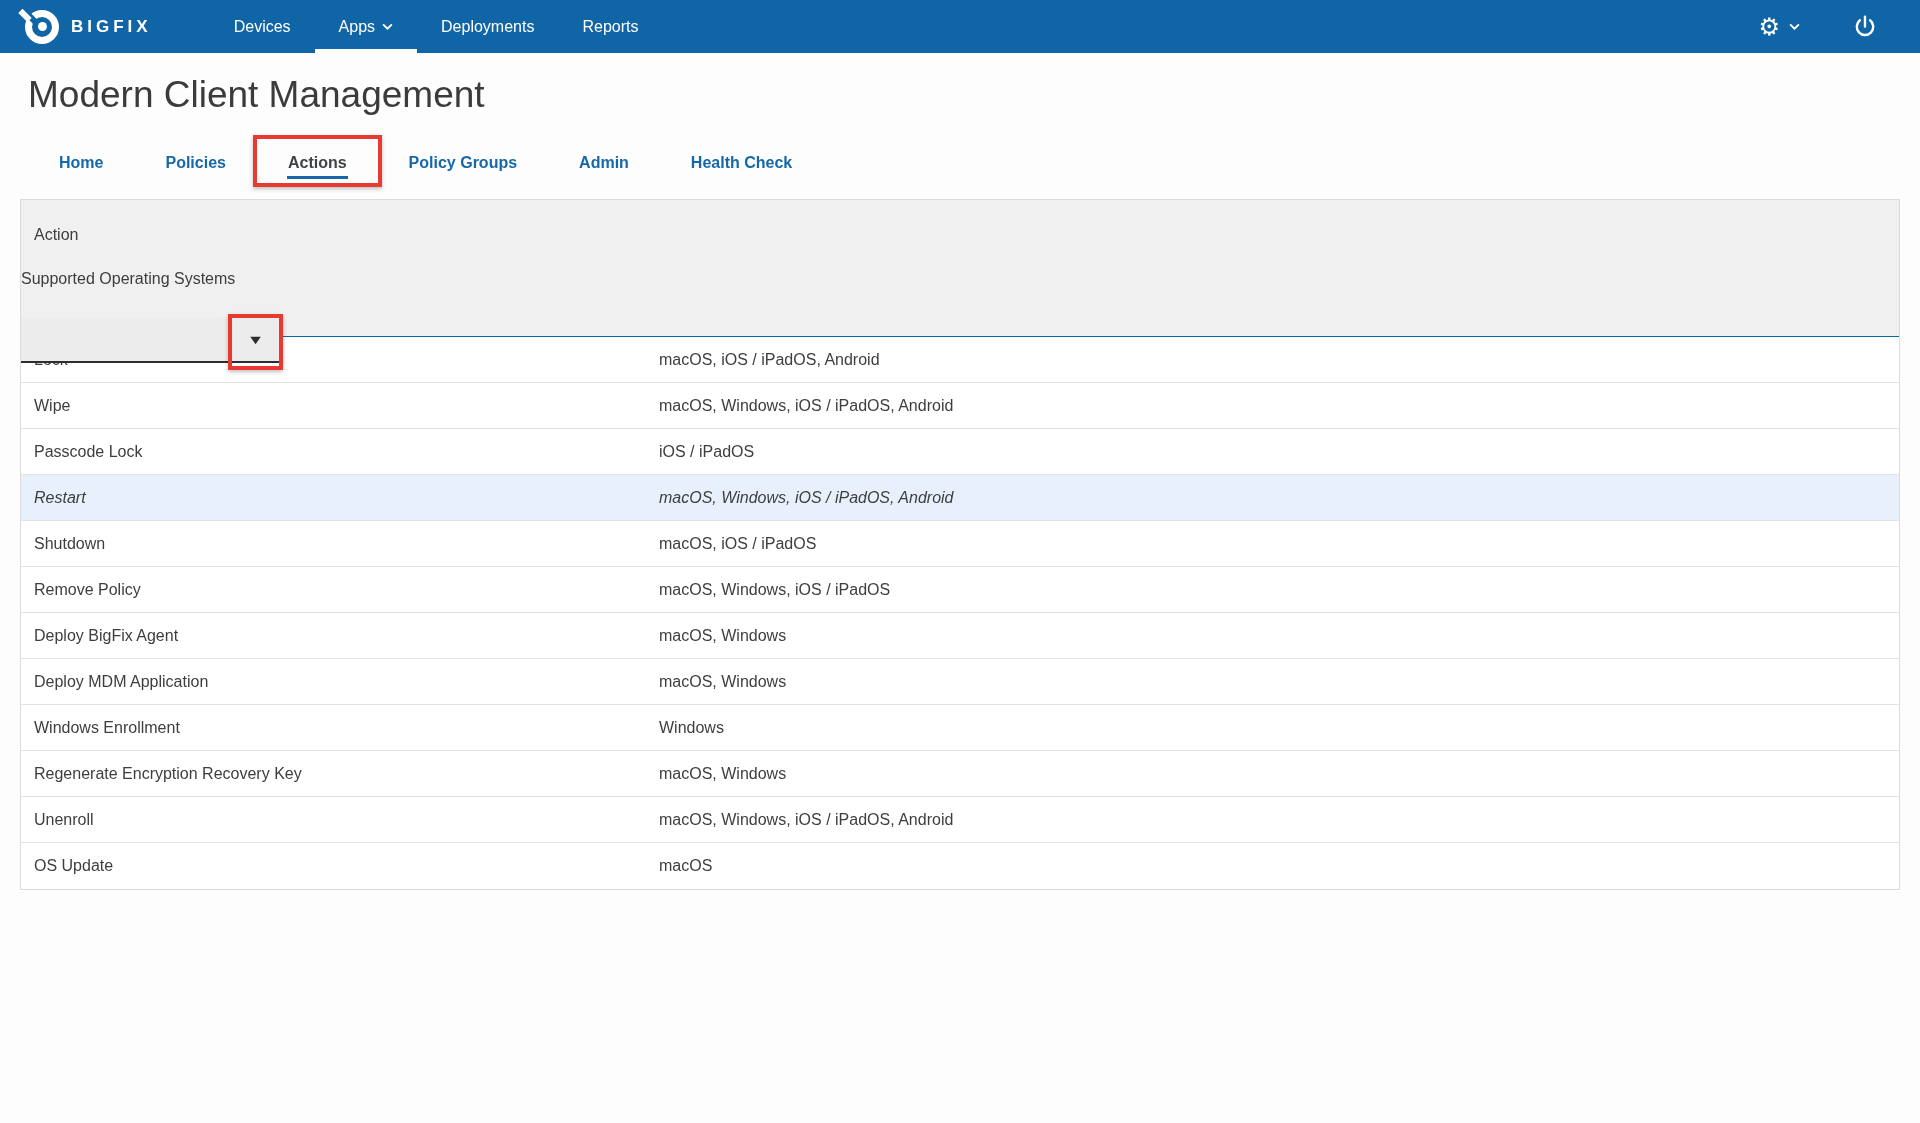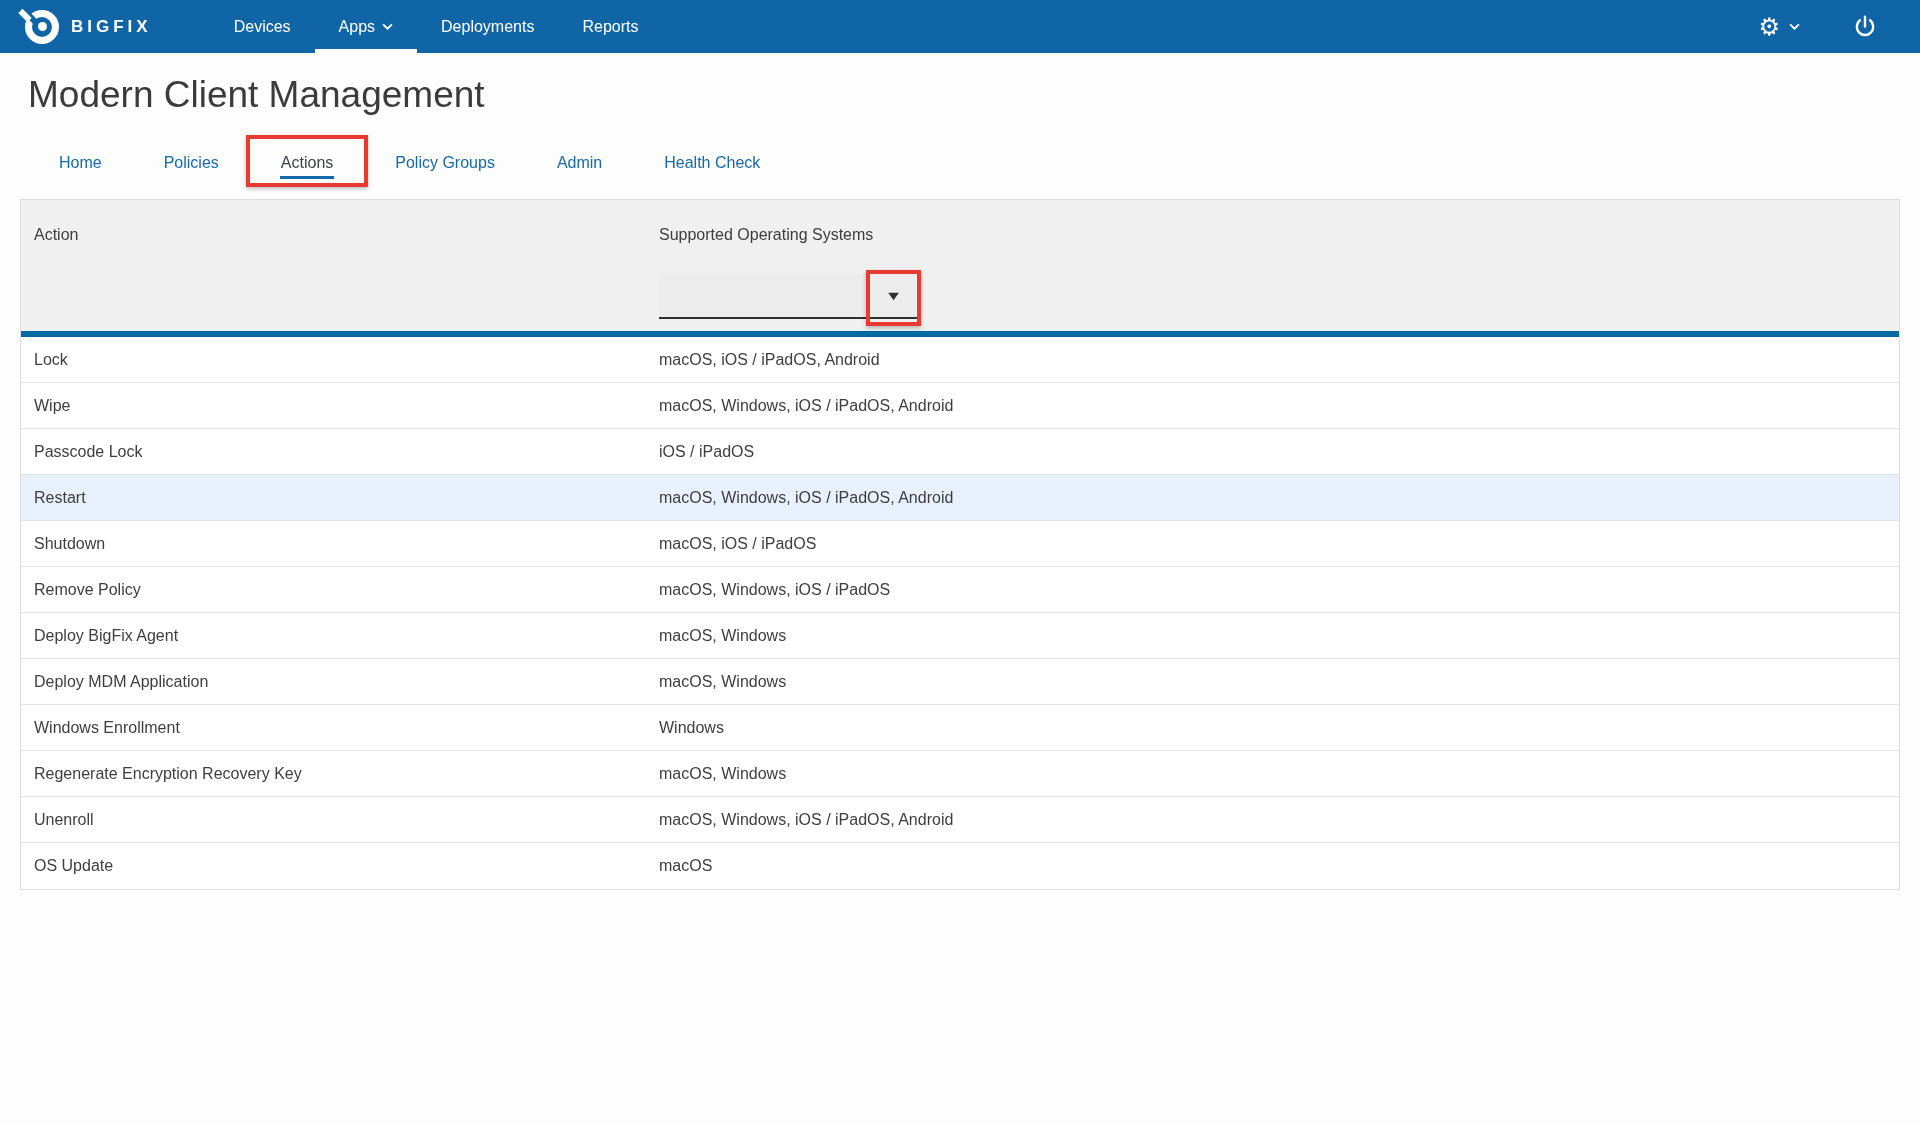--- a/index.html
+++ b/index.html
@@ -58,42 +58,42 @@
   .settings{display:flex;align-items:center;gap:9px;cursor:pointer;}
   .gear{font-family:"DejaVu Sans",sans-serif;color:#fff;font-size:24px;line-height:1;}
   .power-btn{cursor:pointer;display:flex;align-items:center;}
   .power-btn svg{width:26px;height:26px;stroke:#fff;fill:none;stroke-width:2.2;stroke-linecap:round;}
   
   .main{padding:0 20px;}
   .page-title{
     margin:20px 0 0 8px;font-size:37px;font-weight:400;color:#3b3b3b;line-height:1.2;
   }
   
-  .tabs{display:flex;margin-top:24px;padding-left:8px;}
+  .tabs{display:flex;margin-top:24px;padding-left:8px;font-weight:bold;}
   .tab{
     position:relative;padding:13px 31px 15px;font-size:16px;
     color:var(--link-blue);cursor:pointer;
   }
   .tab.active{color:#3e4347;}
   .tab.active .tab-underline{
     position:absolute;left:30px;right:30px;bottom:8px;height:3px;background:var(--link-blue);
   }
   .tab.annotated::before{
     content:'';position:absolute;inset:-6px -4px 0 -4px;
     border:4px solid var(--annotation-red);
     box-shadow:0 2px 4px rgba(0,0,0,.25);
     pointer-events:none;
   }
   
   .table-card{
     margin-top:12px;background:#fff;border:1px solid #dcdcdc;
   }
   .thead{
     display:flex;height:137px;background:var(--header-bg);
-    border-bottom:6px solid #0369a1;font-size:16px;color:#3d3d3d;
+    border-bottom:1px solid #0369a1;font-size:16px;color:#3d3d3d;flex-direction:column;
   }
   .th-col1{width:638px;padding:26px 0 0 13px;}
   .th-col2{flex:1;padding-top:26px;}
   .select{
     position:relative;margin-top:30px;width:260px;height:45px;
     background:#ececec;border-bottom:2px solid #2e2e2e;
     display:flex;align-items:center;padding-left:12px;
     font-size:15px;color:#3d3d3d;cursor:pointer;
   }
   .arrow-annotation{
@@ -104,21 +104,21 @@
   }
   .caret{
     color:#2e2e2e;font-size:12px;line-height:1;transform:scaleY(.8) scaleX(1.15);
     font-family:"DejaVu Sans",sans-serif;margin-bottom:4px;
   }
   .tbody .row{
     display:flex;align-items:center;height:46px;background:#fff;
     border-bottom:1px solid #e2e2e2;font-size:16px;color:#3e3e3e;cursor:pointer;
   }
   .tbody .row:last-child{border-bottom:none;}
-  .tbody .row.highlighted{background:var(--row-highlight);}
+  .tbody .row.highlighted{background:var(--row-highlight);font-style:italic;}
   .cell-col1{width:638px;padding-left:13px;}
   .cell-col2{flex:1;}
 </style>
 </head>
 <body>
 
 <header class="topnav">
   <div class="brand">
     <span class="logo">
         <span class="tail"></span>

